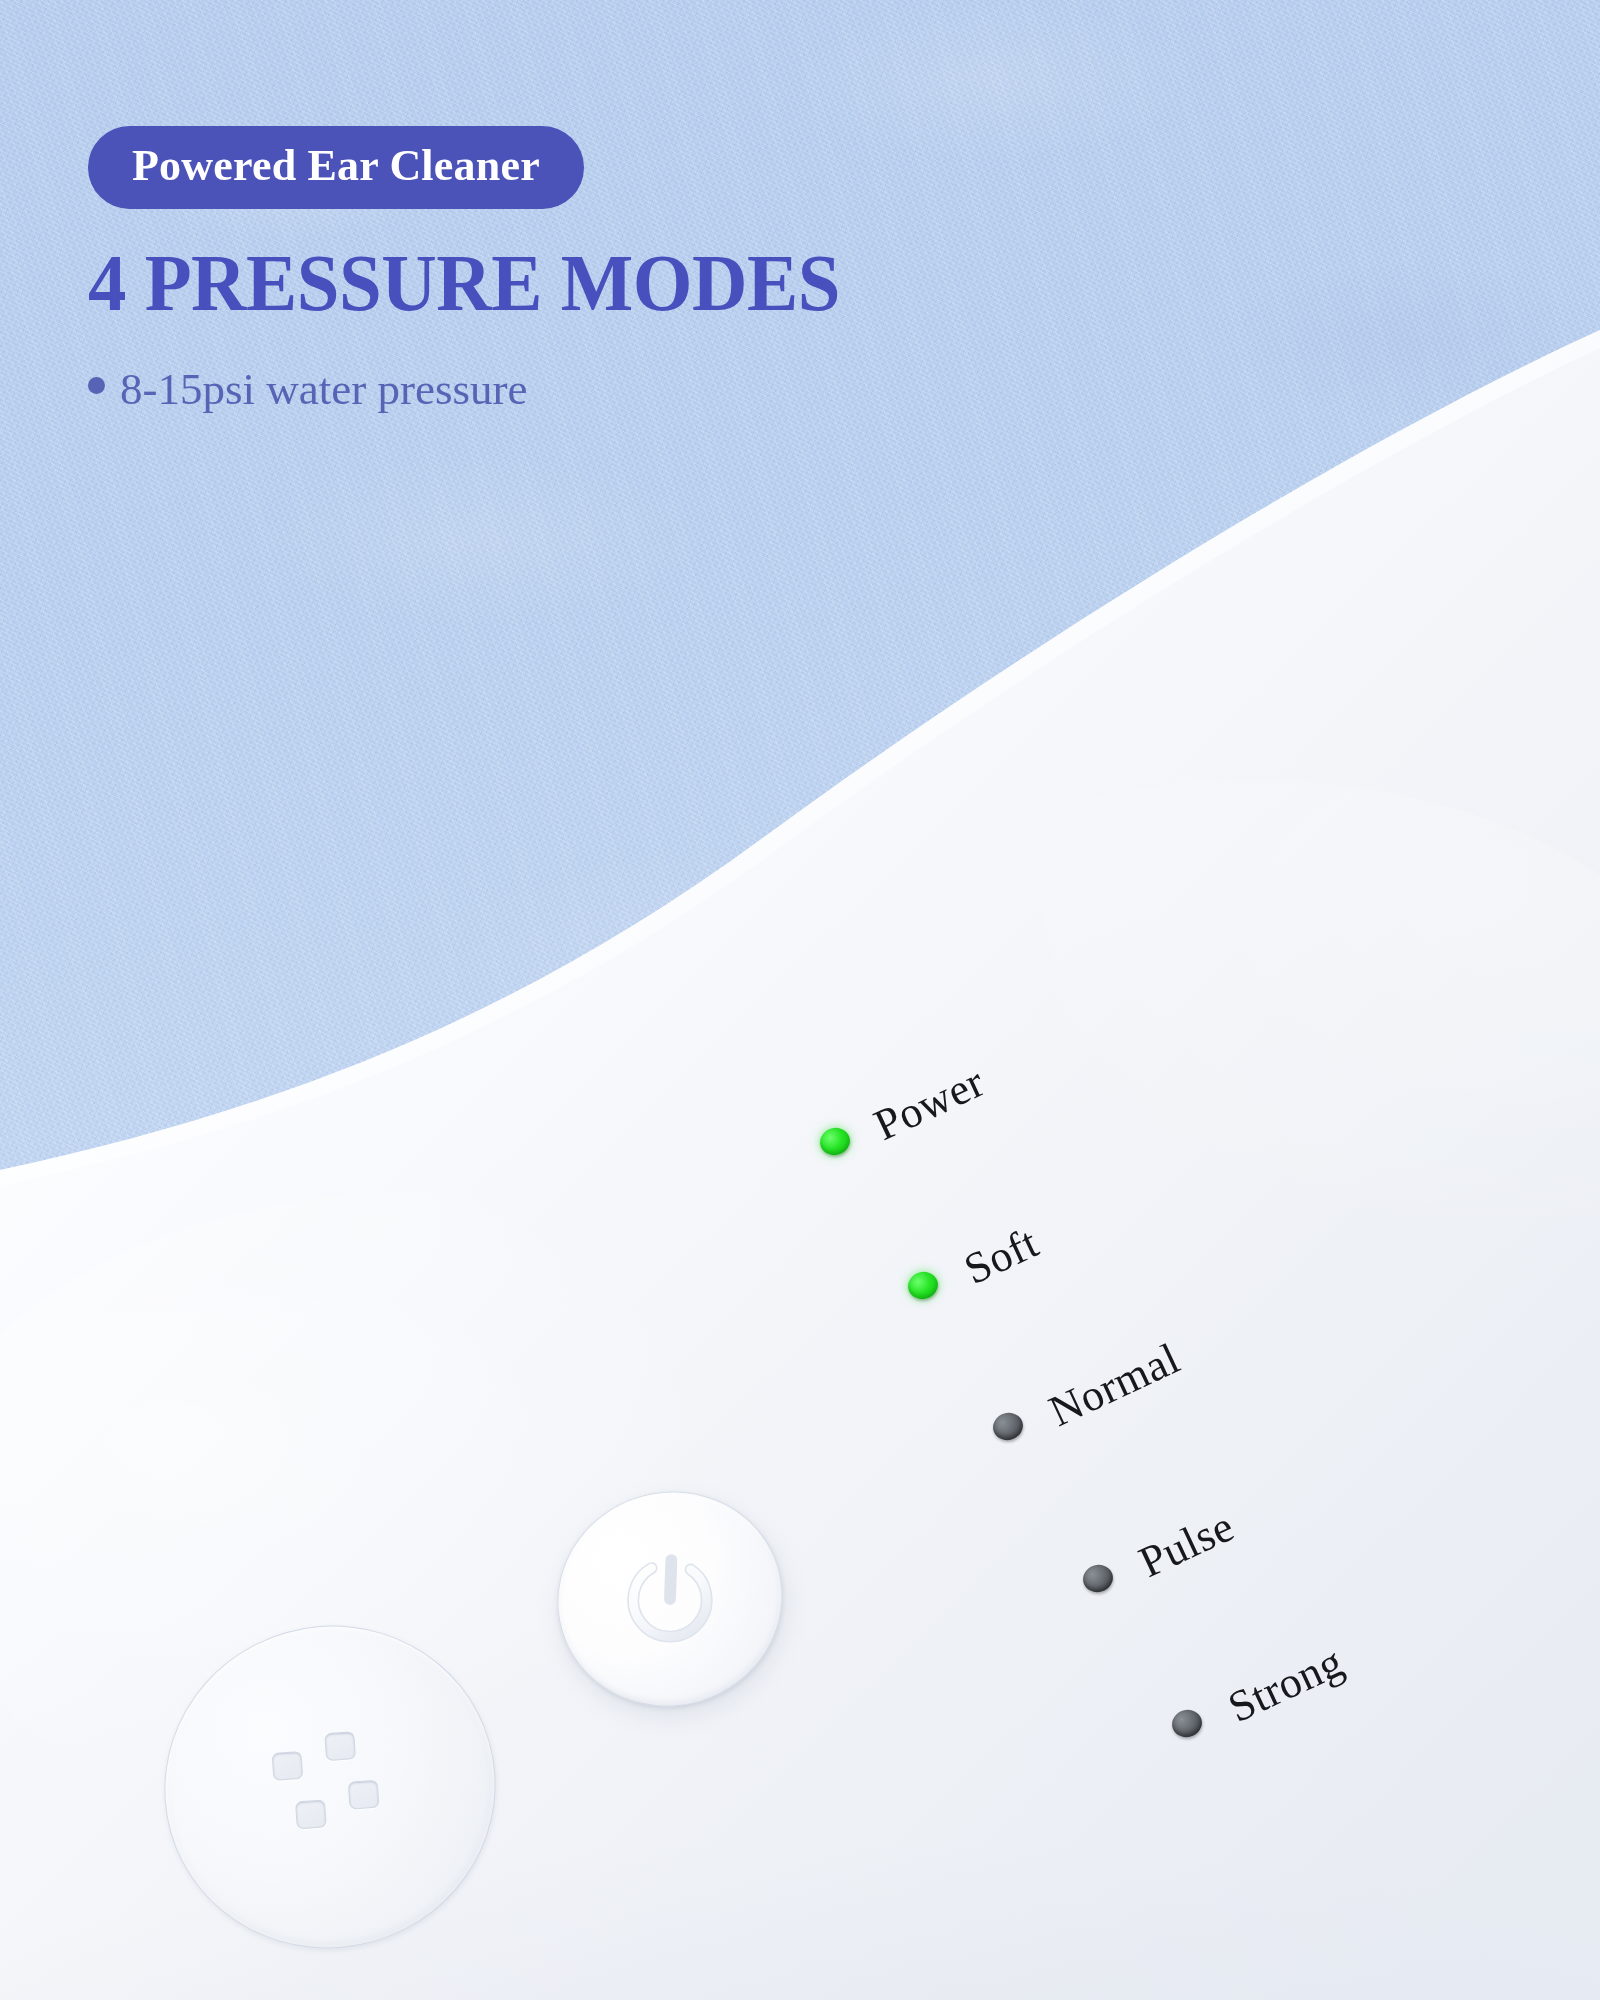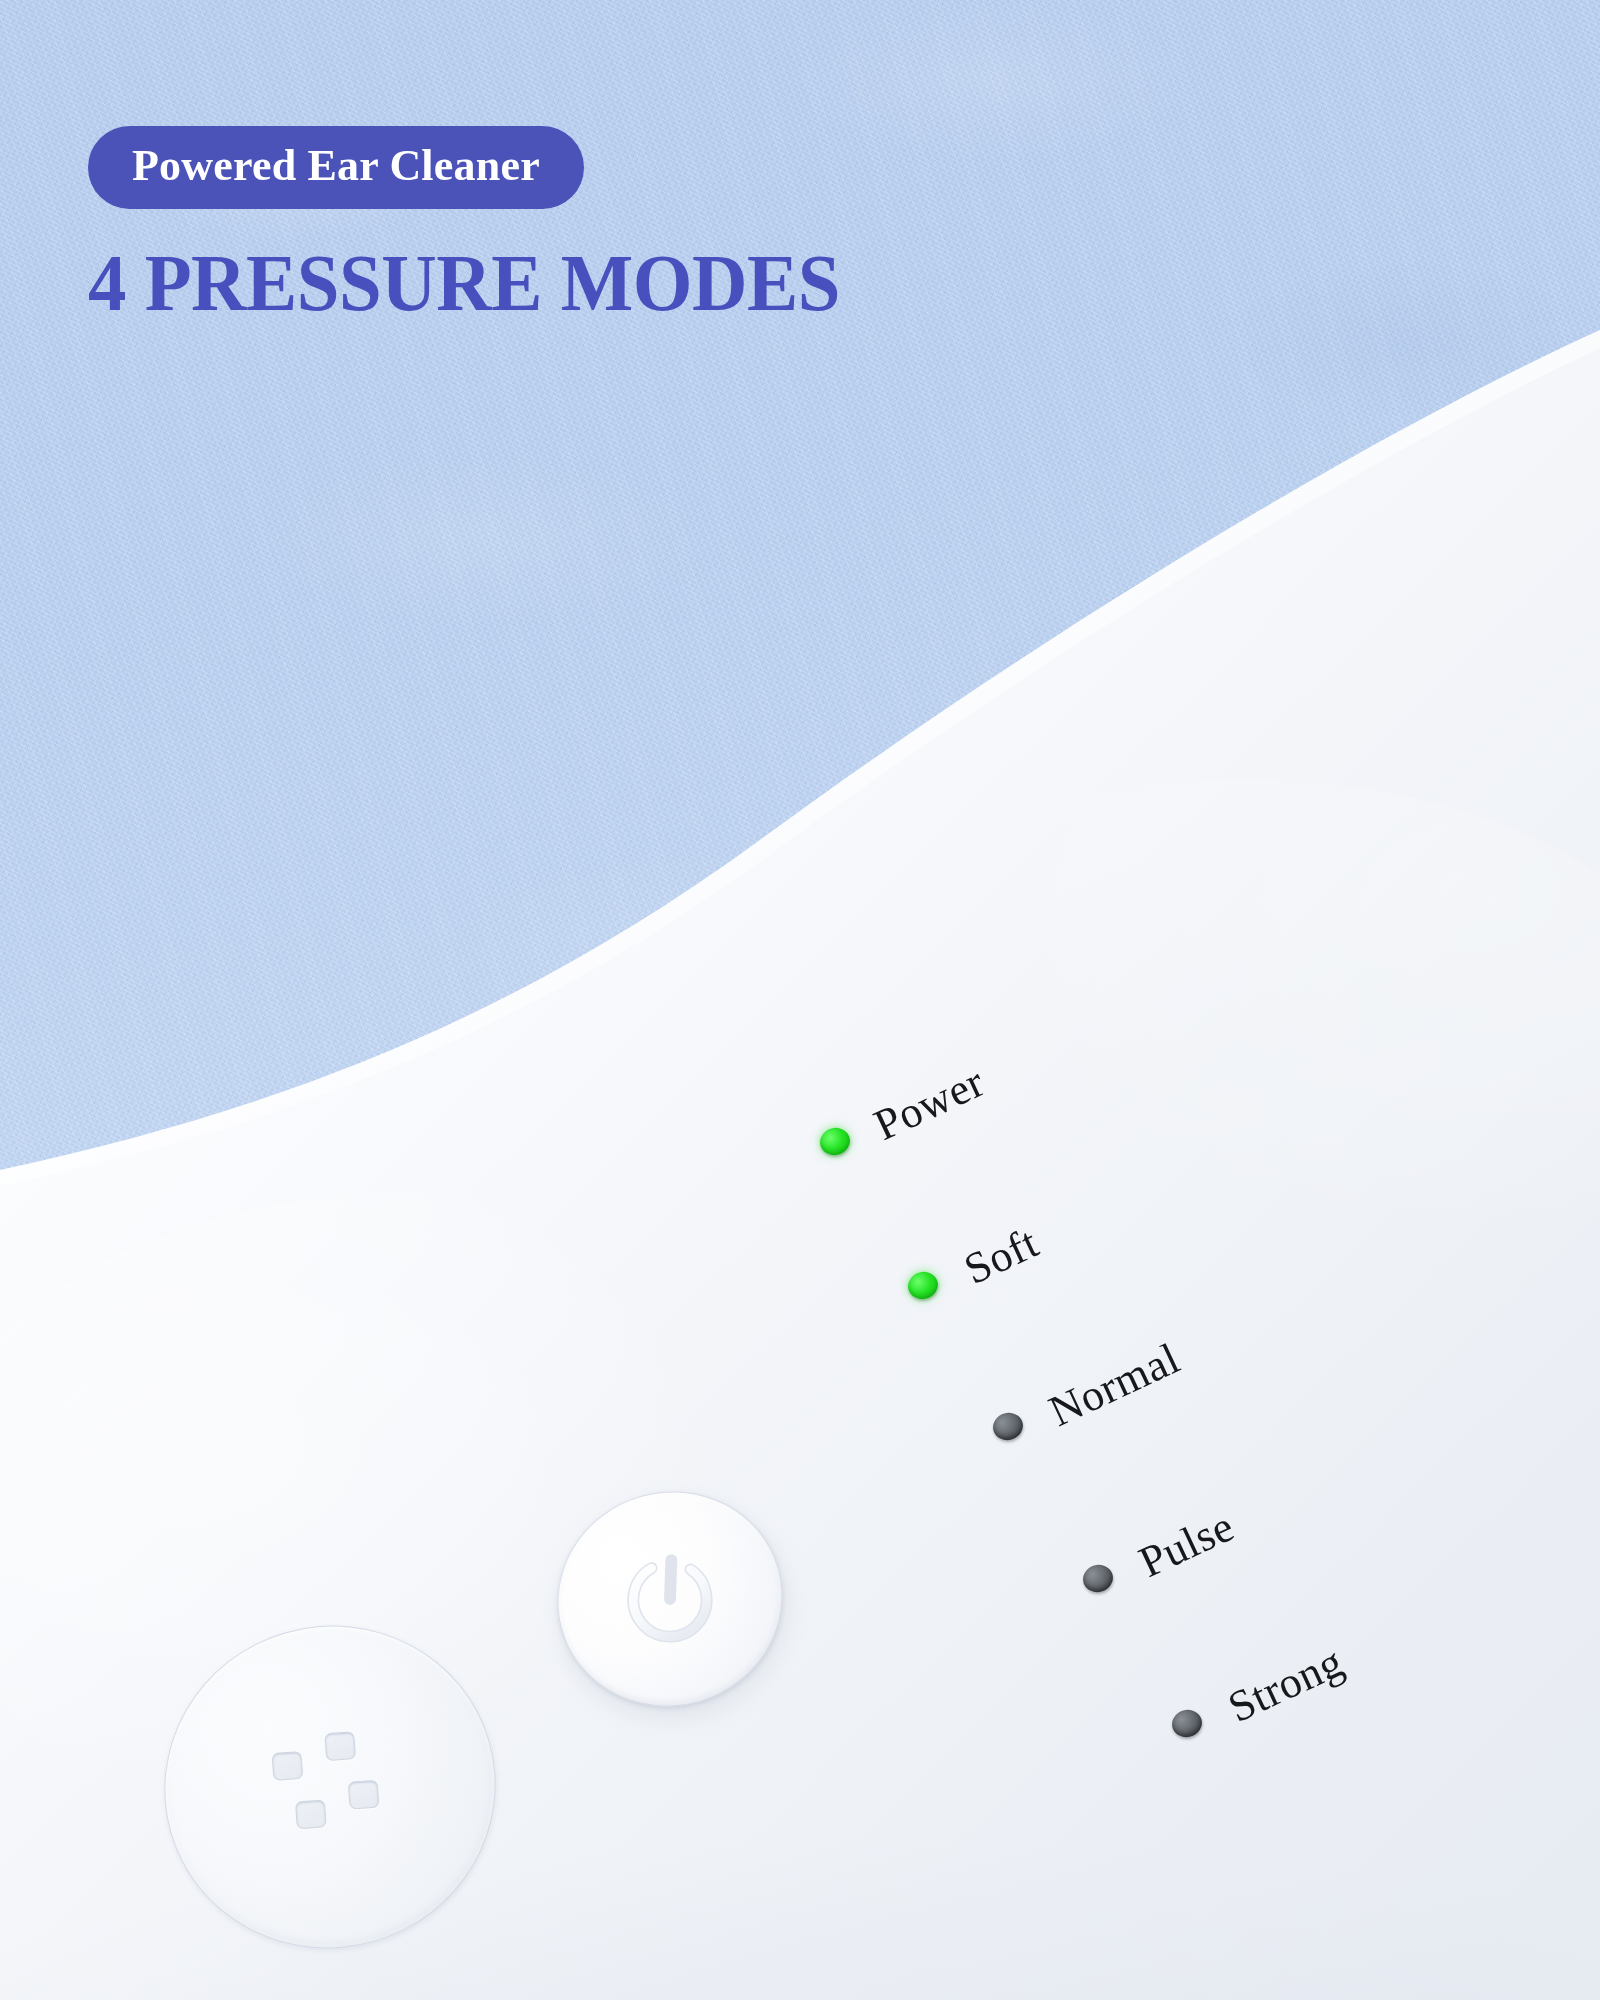--- a/index.html
+++ b/index.html
@@ -259,20 +259,24 @@
       <ellipse cx="860" cy="1990" rx="900" ry="300" fill="url(#shade1)" opacity="0.8"></ellipse>
     </svg>
   </div>
 
   <div class="header">
     <div class="badge">Powered Ear Cleaner</div>
 
     <div class="headline">4 PRESSURE MODES</div>
 
     <div class="bullets">
+      <div class="bullet-row">
+        <span class="bullet-dot"></span>
+        <span>8-15psi water pressure</span>
+      </div>
     </div>
   </div>
 
   <div class="power-button">
     <svg class="power-glyph" viewBox="0 0 100 100" aria-hidden="true">
       <defs>
         <linearGradient id="embossA" x1="0" y1="0" x2="0.7" y2="1">
           <stop offset="0%" stop-color="#ffffff"></stop>
           <stop offset="55%" stop-color="#f7f9fc"></stop>
           <stop offset="100%" stop-color="#e7ebf2"></stop>

